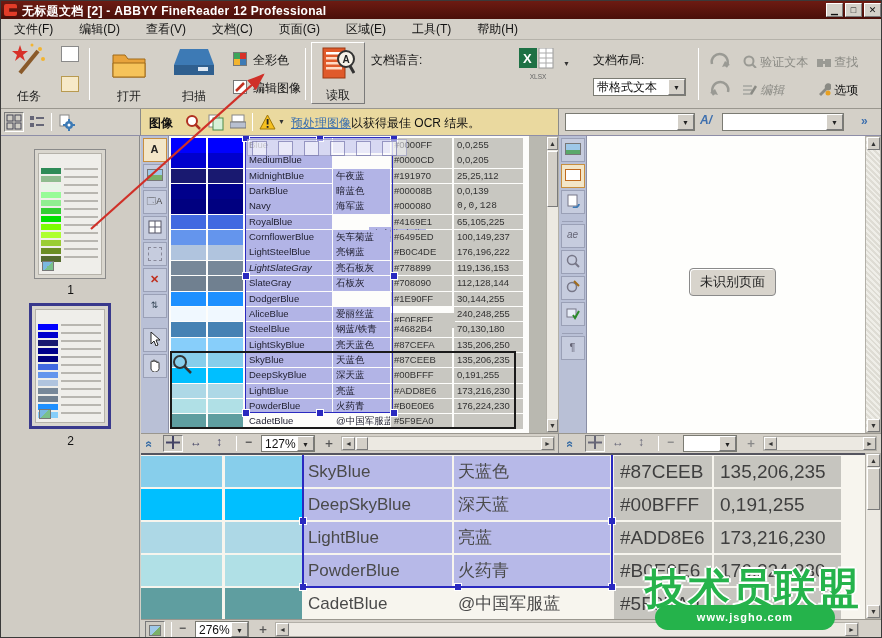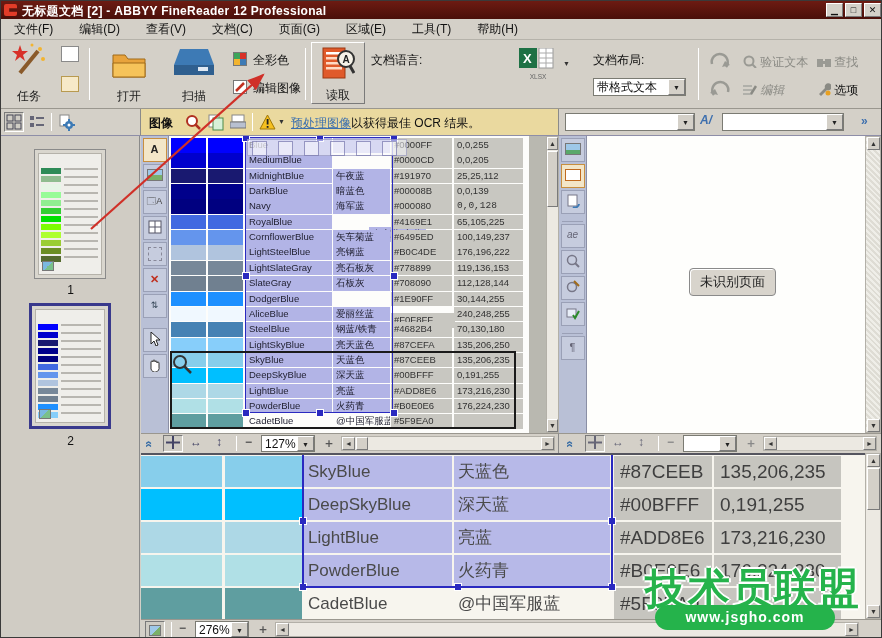--- a/index.html
+++ b/index.html
@@ -37,21 +37,21 @@
   .zname.sel{background:#b7b9e8;}
   .handle{position:absolute;width:6px;height:6px;background:#2a2ac0;border:1px solid #fff;}
   .tooltip{background:#ffffe1;border:1px solid #000;padding:2px 5px;font-size:11.5px;white-space:nowrap;box-shadow:2px 2px 2px rgba(0,0,0,.25);}
   .scroll{background:#ece9e2;border:1px solid #b3b0a8;}
   .scrollbtn{background:#d4d0c8;border:1px solid;border-color:#fff #7a7a7a #7a7a7a #fff;
              font-size:7px;text-align:center;color:#333;line-height:12px;}
   .thumbwrap{background:#d9d6ce;border:1px solid #8a8a8a;}
   .chev{color:#3a6ea5;font-weight:bold;font-size:12px;display:inline-block;transform:rotate(90deg);}
   .wm-title{color:#25b34b;font-weight:bold;font-size:42px;letter-spacing:1px;
             text-shadow:-2px 0 #fff,2px 0 #fff,0 -2px #fff,0 2px #fff;white-space:nowrap;}
-  .wm-pill{background:#25b34b;border-radius:13px;color:#fff;font-weight:bold;font-size:14px;
+  .wm-pill{background:#25b34b;border-radius:13px;color:#fff;font-weight:bold;font-size:11px;
            text-align:center;line-height:25px;letter-spacing:1px;}
   .ghostbox{position:absolute;width:13px;height:13px;border:1px solid rgba(80,80,150,.55);background:rgba(255,255,255,.45);}
 </style>
 </head>
 <body>
 
 <div id="app">
 
   <div class="abs titlebar" style="left:0;top:0;width:882px;height:18px;">
     <div class="abs" style="left:3px;top:3px;width:13px;height:12px;background:#e23c28;border-radius:2px;
@@ -394,21 +394,21 @@
         <div class="abs mval" style="left: 222px; top: 94.1px; width: 61px; height: 14.5px; line-height: 14.5px;">#6495ED</div>
         <div class="abs mval" style="left: 285px; top: 94.1px; width: 69px; height: 14.5px; line-height: 14.5px;">100,149,237</div>
         <div class="abs " style="left: 2px; top: 109.45px; width: 35px; height: 14.5px; line-height: 14.5px; background: rgb(176, 196, 222);"></div>
         <div class="abs " style="left: 39px; top: 109.45px; width: 35px; height: 14.5px; line-height: 14.5px; background: rgb(176, 196, 222);"></div>
         <div class="abs mname sel" style="left: 77px; top: 109.45px; width: 86px; height: 14.5px; line-height: 14.5px;">LightSteelBlue</div>
         <div class="abs mname sel" style="left: 164px; top: 109.45px; width: 57px; height: 14.5px; line-height: 14.5px;">亮钢蓝</div>
         <div class="abs mval" style="left: 222px; top: 109.45px; width: 61px; height: 14.5px; line-height: 14.5px;">#B0C4DE</div>
         <div class="abs mval" style="left: 285px; top: 109.45px; width: 69px; height: 14.5px; line-height: 14.5px;">176,196,222</div>
         <div class="abs " style="left: 2px; top: 124.8px; width: 35px; height: 14.5px; line-height: 14.5px; background: rgb(119, 136, 153);"></div>
         <div class="abs " style="left: 39px; top: 124.8px; width: 35px; height: 14.5px; line-height: 14.5px; background: rgb(119, 136, 153);"></div>
-        <div class="abs mname sel" style="left: 77px; top: 124.8px; width: 86px; height: 14.5px; line-height: 14.5px;">LightSlateGray</div>
+        <div class="abs mname sel" style="left: 77px; top: 124.8px; width: 86px; height: 14.5px; line-height: 14.5px; font-style: italic;">LightSlateGray</div>
         <div class="abs mname sel" style="left: 164px; top: 124.8px; width: 57px; height: 14.5px; line-height: 14.5px;">亮石板灰</div>
         <div class="abs mval" style="left: 222px; top: 124.8px; width: 61px; height: 14.5px; line-height: 14.5px;">#778899</div>
         <div class="abs mval" style="left: 285px; top: 124.8px; width: 69px; height: 14.5px; line-height: 14.5px;">119,136,153</div>
         <div class="abs " style="left: 2px; top: 140.15px; width: 35px; height: 14.5px; line-height: 14.5px; background: rgb(112, 128, 144);"></div>
         <div class="abs " style="left: 39px; top: 140.15px; width: 35px; height: 14.5px; line-height: 14.5px; background: rgb(112, 128, 144);"></div>
         <div class="abs mname sel" style="left: 77px; top: 140.15px; width: 86px; height: 14.5px; line-height: 14.5px;">SlateGray</div>
         <div class="abs mname sel" style="left: 164px; top: 140.15px; width: 57px; height: 14.5px; line-height: 14.5px;">石板灰</div>
         <div class="abs mval" style="left: 222px; top: 140.15px; width: 61px; height: 14.5px; line-height: 14.5px;">#708090</div>
         <div class="abs mval" style="left: 285px; top: 140.15px; width: 69px; height: 14.5px; line-height: 14.5px;">112,128,144</div>
         <div class="abs " style="left: 2px; top: 155.5px; width: 35px; height: 14.5px; line-height: 14.5px; background: rgb(30, 144, 255);"></div>

